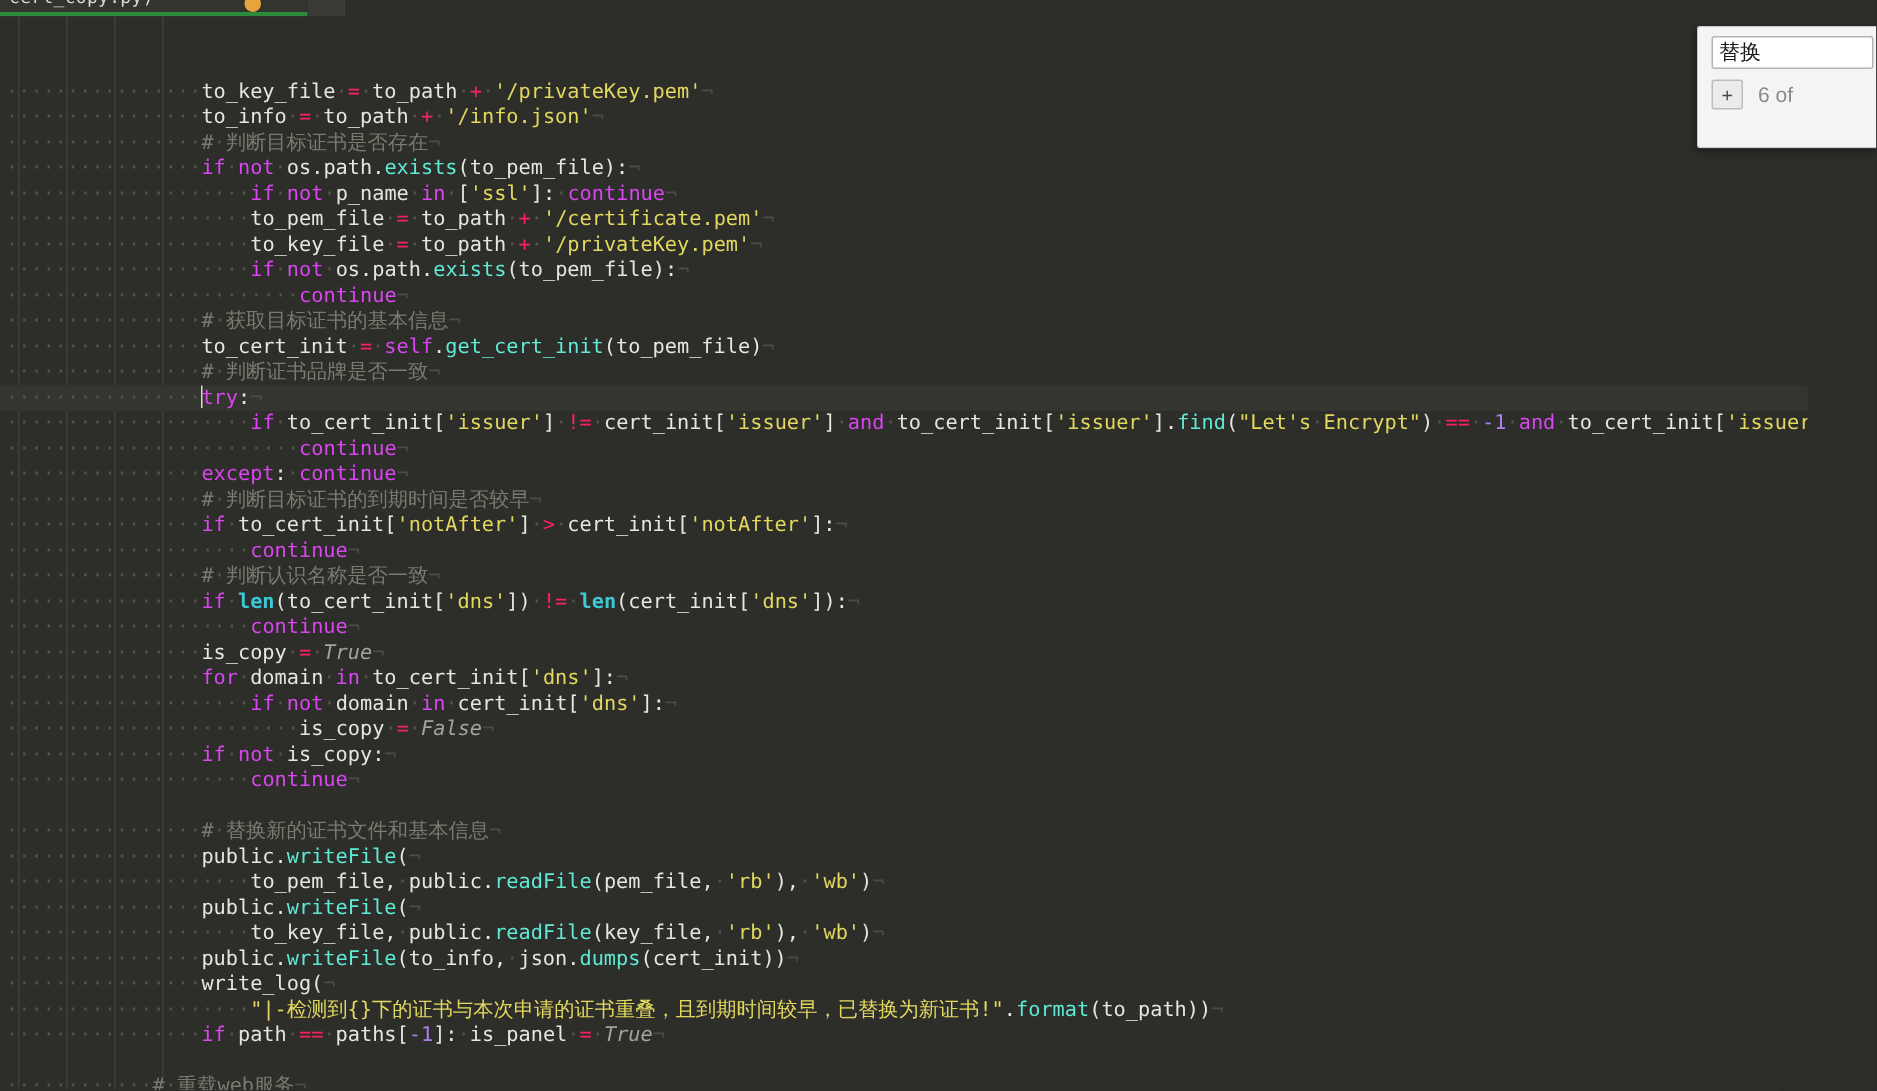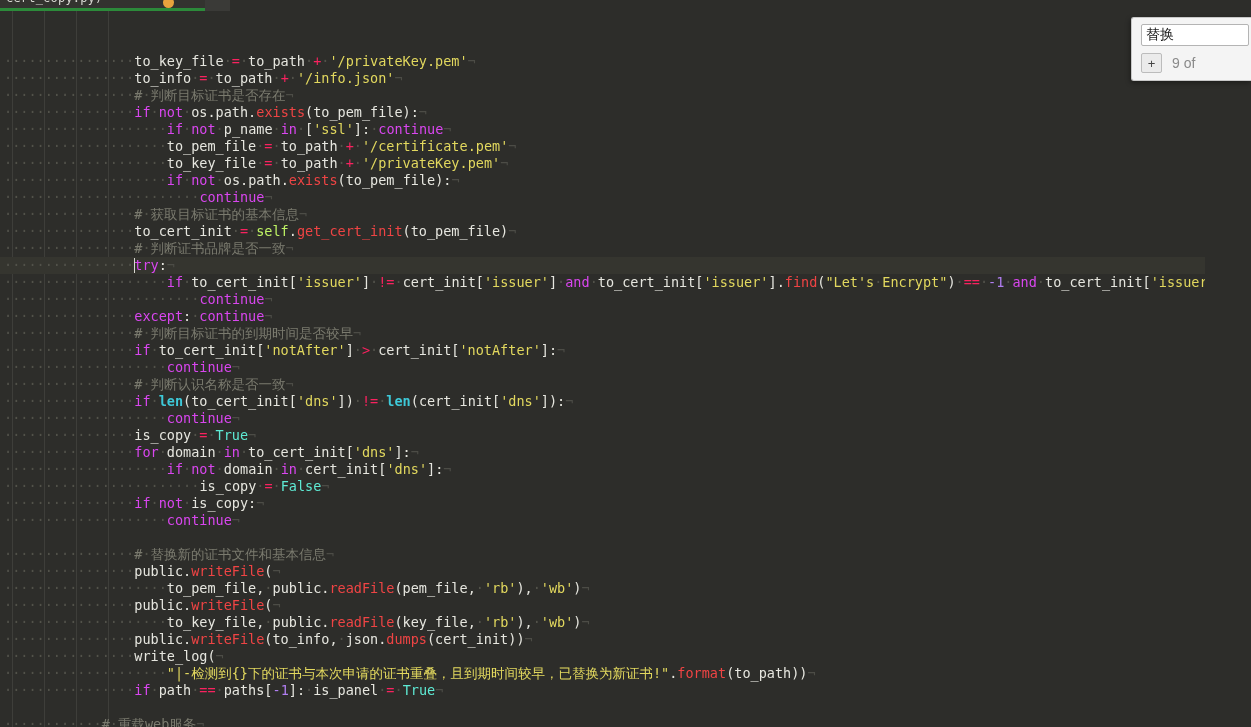--- a/index.html
+++ b/index.html
@@ -69,21 +69,21 @@
   .findbar {
     position: absolute;
     right: 0;
     top: 17px;
     background: #f4f4f4;
     border: 1px solid #c8c8c8;
     border-right: none;
     border-top-left-radius: 3px;
     border-bottom-left-radius: 3px;
     box-shadow: -1px 2px 5px rgba(0,0,0,0.35);
-    padding: 6px 0 7px 9px;
+    padding: 6px 0 25px 9px;
     width: 120px;
     box-sizing: border-box;
     font-family: "Liberation Sans", sans-serif;
   }
   .find-input {
     width: 108px;
     height: 22px;
     box-sizing: border-box;
     background: #ffffff;
     border: 1px solid #b4b4b4;
@@ -161,28 +161,28 @@
     background: #35352f;
   }
   .ln.clipped-top {
     height: 17px;
     overflow: hidden;
   }
 
   
   .t-plain  { color: #e6e6df; }
   .t-kw     { color: #d946ef; }
-  .t-fn     { color: #ef4444; }
+  .t-fn     { color: #5eead4; }
   .t-str    { color: #e2d85e; }          
   .t-num    { color: #b07ef0; }          
-  .t-const  { color: #5eead4; }
+  .t-const  { color: #a3a3a3; font-style: italic; }
   .t-op     { color: #f9225f; }          
   .t-comment{ color: #7a7a6e; }
   .t-builtin{ color: #3ec9d8; font-weight: bold; }
-  .t-self   { color: #bef264; }
+  .t-self   { color: #d946ef; }
   .t-eol    { color: #4c4c46; }          
   .t-ws     { color: #52524a; }          
   .t-punct  { color: #e6e6df; }
 
   .cursor {
     display: inline-block;
     width: 1px;
     height: 15px;
     background: #d9d9d2;
     vertical-align: -3px;
@@ -211,17 +211,17 @@
 
     <div class="code" id="code-root" style="top: -9px;">
       
     <div class="ln clipped-top"><span class="t-ws">·</span><span class="t-ws">·</span><span class="t-ws">·</span><span class="t-ws">·</span><span class="t-ws">·</span><span class="t-ws">·</span><span class="t-ws">·</span><span class="t-ws">·</span><span class="t-ws">·</span><span class="t-ws">·</span><span class="t-ws">·</span><span class="t-ws">·</span><span class="t-ws">·</span><span class="t-ws">·</span><span class="t-ws">·</span><span class="t-ws">·</span><span class="t-plain">to_key_file</span><span class="t-ws">·</span><span class="t-op">=</span><span class="t-ws">·</span><span class="t-plain">to_path</span><span class="t-ws">·</span><span class="t-op">+</span><span class="t-ws">·</span><span class="t-str">'/privateKey.pem'</span><span class="t-eol">¬</span></div><div class="ln"><span class="t-ws">·</span><span class="t-ws">·</span><span class="t-ws">·</span><span class="t-ws">·</span><span class="t-ws">·</span><span class="t-ws">·</span><span class="t-ws">·</span><span class="t-ws">·</span><span class="t-ws">·</span><span class="t-ws">·</span><span class="t-ws">·</span><span class="t-ws">·</span><span class="t-ws">·</span><span class="t-ws">·</span><span class="t-ws">·</span><span class="t-ws">·</span><span class="t-plain">to_info</span><span class="t-ws">·</span><span class="t-op">=</span><span class="t-ws">·</span><span class="t-plain">to_path</span><span class="t-ws">·</span><span class="t-op">+</span><span class="t-ws">·</span><span class="t-str">'/info.json'</span><span class="t-eol">¬</span></div><div class="ln"><span class="t-ws">·</span><span class="t-ws">·</span><span class="t-ws">·</span><span class="t-ws">·</span><span class="t-ws">·</span><span class="t-ws">·</span><span class="t-ws">·</span><span class="t-ws">·</span><span class="t-ws">·</span><span class="t-ws">·</span><span class="t-ws">·</span><span class="t-ws">·</span><span class="t-ws">·</span><span class="t-ws">·</span><span class="t-ws">·</span><span class="t-ws">·</span><span class="t-comment">#<span class="t-ws">·</span>判断目标证书是否存在</span><span class="t-eol">¬</span></div><div class="ln"><span class="t-ws">·</span><span class="t-ws">·</span><span class="t-ws">·</span><span class="t-ws">·</span><span class="t-ws">·</span><span class="t-ws">·</span><span class="t-ws">·</span><span class="t-ws">·</span><span class="t-ws">·</span><span class="t-ws">·</span><span class="t-ws">·</span><span class="t-ws">·</span><span class="t-ws">·</span><span class="t-ws">·</span><span class="t-ws">·</span><span class="t-ws">·</span><span class="t-kw">if</span><span class="t-ws">·</span><span class="t-kw">not</span><span class="t-ws">·</span><span class="t-plain">os</span><span class="t-punct">.</span><span class="t-plain">path</span><span class="t-punct">.</span><span class="t-fn">exists</span><span class="t-punct">(</span><span class="t-plain">to_pem_file</span><span class="t-punct">)</span><span class="t-punct">:</span><span class="t-eol">¬</span></div><div class="ln"><span class="t-ws">·</span><span class="t-ws">·</span><span class="t-ws">·</span><span class="t-ws">·</span><span class="t-ws">·</span><span class="t-ws">·</span><span class="t-ws">·</span><span class="t-ws">·</span><span class="t-ws">·</span><span class="t-ws">·</span><span class="t-ws">·</span><span class="t-ws">·</span><span class="t-ws">·</span><span class="t-ws">·</span><span class="t-ws">·</span><span class="t-ws">·</span><span class="t-ws">·</span><span class="t-ws">·</span><span class="t-ws">·</span><span class="t-ws">·</span><span class="t-kw">if</span><span class="t-ws">·</span><span class="t-kw">not</span><span class="t-ws">·</span><span class="t-plain">p_name</span><span class="t-ws">·</span><span class="t-kw">in</span><span class="t-ws">·</span><span class="t-punct">[</span><span class="t-str">'ssl'</span><span class="t-punct">]</span><span class="t-punct">:</span><span class="t-ws">·</span><span class="t-kw">continue</span><span class="t-eol">¬</span></div><div class="ln"><span class="t-ws">·</span><span class="t-ws">·</span><span class="t-ws">·</span><span class="t-ws">·</span><span class="t-ws">·</span><span class="t-ws">·</span><span class="t-ws">·</span><span class="t-ws">·</span><span class="t-ws">·</span><span class="t-ws">·</span><span class="t-ws">·</span><span class="t-ws">·</span><span class="t-ws">·</span><span class="t-ws">·</span><span class="t-ws">·</span><span class="t-ws">·</span><span class="t-ws">·</span><span class="t-ws">·</span><span class="t-ws">·</span><span class="t-ws">·</span><span class="t-plain">to_pem_file</span><span class="t-ws">·</span><span class="t-op">=</span><span class="t-ws">·</span><span class="t-plain">to_path</span><span class="t-ws">·</span><span class="t-op">+</span><span class="t-ws">·</span><span class="t-str">'/certificate.pem'</span><span class="t-eol">¬</span></div><div class="ln"><span class="t-ws">·</span><span class="t-ws">·</span><span class="t-ws">·</span><span class="t-ws">·</span><span class="t-ws">·</span><span class="t-ws">·</span><span class="t-ws">·</span><span class="t-ws">·</span><span class="t-ws">·</span><span class="t-ws">·</span><span class="t-ws">·</span><span class="t-ws">·</span><span class="t-ws">·</span><span class="t-ws">·</span><span class="t-ws">·</span><span class="t-ws">·</span><span class="t-ws">·</span><span class="t-ws">·</span><span class="t-ws">·</span><span class="t-ws">·</span><span class="t-plain">to_key_file</span><span class="t-ws">·</span><span class="t-op">=</span><span class="t-ws">·</span><span class="t-plain">to_path</span><span class="t-ws">·</span><span class="t-op">+</span><span class="t-ws">·</span><span class="t-str">'/privateKey.pem'</span><span class="t-eol">¬</span></div><div class="ln"><span class="t-ws">·</span><span class="t-ws">·</span><span class="t-ws">·</span><span class="t-ws">·</span><span class="t-ws">·</span><span class="t-ws">·</span><span class="t-ws">·</span><span class="t-ws">·</span><span class="t-ws">·</span><span class="t-ws">·</span><span class="t-ws">·</span><span class="t-ws">·</span><span class="t-ws">·</span><span class="t-ws">·</span><span class="t-ws">·</span><span class="t-ws">·</span><span class="t-ws">·</span><span class="t-ws">·</span><span class="t-ws">·</span><span class="t-ws">·</span><span class="t-kw">if</span><span class="t-ws">·</span><span class="t-kw">not</span><span class="t-ws">·</span><span class="t-plain">os</span><span class="t-punct">.</span><span class="t-plain">path</span><span class="t-punct">.</span><span class="t-fn">exists</span><span class="t-punct">(</span><span class="t-plain">to_pem_file</span><span class="t-punct">)</span><span class="t-punct">:</span><span class="t-eol">¬</span></div><div class="ln"><span class="t-ws">·</span><span class="t-ws">·</span><span class="t-ws">·</span><span class="t-ws">·</span><span class="t-ws">·</span><span class="t-ws">·</span><span class="t-ws">·</span><span class="t-ws">·</span><span class="t-ws">·</span><span class="t-ws">·</span><span class="t-ws">·</span><span class="t-ws">·</span><span class="t-ws">·</span><span class="t-ws">·</span><span class="t-ws">·</span><span class="t-ws">·</span><span class="t-ws">·</span><span class="t-ws">·</span><span class="t-ws">·</span><span class="t-ws">·</span><span class="t-ws">·</span><span class="t-ws">·</span><span class="t-ws">·</span><span class="t-ws">·</span><span class="t-kw">continue</span><span class="t-eol">¬</span></div><div class="ln"><span class="t-ws">·</span><span class="t-ws">·</span><span class="t-ws">·</span><span class="t-ws">·</span><span class="t-ws">·</span><span class="t-ws">·</span><span class="t-ws">·</span><span class="t-ws">·</span><span class="t-ws">·</span><span class="t-ws">·</span><span class="t-ws">·</span><span class="t-ws">·</span><span class="t-ws">·</span><span class="t-ws">·</span><span class="t-ws">·</span><span class="t-ws">·</span><span class="t-comment">#<span class="t-ws">·</span>获取目标证书的基本信息</span><span class="t-eol">¬</span></div><div class="ln"><span class="t-ws">·</span><span class="t-ws">·</span><span class="t-ws">·</span><span class="t-ws">·</span><span class="t-ws">·</span><span class="t-ws">·</span><span class="t-ws">·</span><span class="t-ws">·</span><span class="t-ws">·</span><span class="t-ws">·</span><span class="t-ws">·</span><span class="t-ws">·</span><span class="t-ws">·</span><span class="t-ws">·</span><span class="t-ws">·</span><span class="t-ws">·</span><span class="t-plain">to_cert_init</span><span class="t-ws">·</span><span class="t-op">=</span><span class="t-ws">·</span><span class="t-self">self</span><span class="t-punct">.</span><span class="t-fn">get_cert_init</span><span class="t-punct">(</span><span class="t-plain">to_pem_file</span><span class="t-punct">)</span><span class="t-eol">¬</span></div><div class="ln"><span class="t-ws">·</span><span class="t-ws">·</span><span class="t-ws">·</span><span class="t-ws">·</span><span class="t-ws">·</span><span class="t-ws">·</span><span class="t-ws">·</span><span class="t-ws">·</span><span class="t-ws">·</span><span class="t-ws">·</span><span class="t-ws">·</span><span class="t-ws">·</span><span class="t-ws">·</span><span class="t-ws">·</span><span class="t-ws">·</span><span class="t-ws">·</span><span class="t-comment">#<span class="t-ws">·</span>判断证书品牌是否一致</span><span class="t-eol">¬</span></div><div class="ln hl"><span class="t-ws">·</span><span class="t-ws">·</span><span class="t-ws">·</span><span class="t-ws">·</span><span class="t-ws">·</span><span class="t-ws">·</span><span class="t-ws">·</span><span class="t-ws">·</span><span class="t-ws">·</span><span class="t-ws">·</span><span class="t-ws">·</span><span class="t-ws">·</span><span class="t-ws">·</span><span class="t-ws">·</span><span class="t-ws">·</span><span class="t-ws">·</span><span class="cursor"></span><span class="t-kw">try</span><span class="t-punct">:</span><span class="t-eol">¬</span></div><div class="ln"><span class="t-ws">·</span><span class="t-ws">·</span><span class="t-ws">·</span><span class="t-ws">·</span><span class="t-ws">·</span><span class="t-ws">·</span><span class="t-ws">·</span><span class="t-ws">·</span><span class="t-ws">·</span><span class="t-ws">·</span><span class="t-ws">·</span><span class="t-ws">·</span><span class="t-ws">·</span><span class="t-ws">·</span><span class="t-ws">·</span><span class="t-ws">·</span><span class="t-ws">·</span><span class="t-ws">·</span><span class="t-ws">·</span><span class="t-ws">·</span><span class="t-kw">if</span><span class="t-ws">·</span><span class="t-plain">to_cert_init</span><span class="t-punct">[</span><span class="t-str">'issuer'</span><span class="t-punct">]</span><span class="t-ws">·</span><span class="t-op">!=</span><span class="t-ws">·</span><span class="t-plain">cert_init</span><span class="t-punct">[</span><span class="t-str">'issuer'</span><span class="t-punct">]</span><span class="t-ws">·</span><span class="t-kw">and</span><span class="t-ws">·</span><span class="t-plain">to_cert_init</span><span class="t-punct">[</span><span class="t-str">'issuer'</span><span class="t-punct">]</span><span class="t-punct">.</span><span class="t-fn">find</span><span class="t-punct">(</span><span class="t-str">"Let's<span class="t-ws">·</span>Encrypt"</span><span class="t-punct">)</span><span class="t-ws">·</span><span class="t-op">==</span><span class="t-ws">·</span><span class="t-num">-1</span><span class="t-ws">·</span><span class="t-kw">and</span><span class="t-ws">·</span><span class="t-plain">to_cert_init</span><span class="t-punct">[</span><span class="t-str">'issuer'</span><span class="t-punct">]</span><span class="t-ws">·</span><span class="t-op">!=</span><span class="t-ws">·</span></div><div class="ln"><span class="t-ws">·</span><span class="t-ws">·</span><span class="t-ws">·</span><span class="t-ws">·</span><span class="t-ws">·</span><span class="t-ws">·</span><span class="t-ws">·</span><span class="t-ws">·</span><span class="t-ws">·</span><span class="t-ws">·</span><span class="t-ws">·</span><span class="t-ws">·</span><span class="t-ws">·</span><span class="t-ws">·</span><span class="t-ws">·</span><span class="t-ws">·</span><span class="t-ws">·</span><span class="t-ws">·</span><span class="t-ws">·</span><span class="t-ws">·</span><span class="t-ws">·</span><span class="t-ws">·</span><span class="t-ws">·</span><span class="t-ws">·</span><span class="t-kw">continue</span><span class="t-eol">¬</span></div><div class="ln"><span class="t-ws">·</span><span class="t-ws">·</span><span class="t-ws">·</span><span class="t-ws">·</span><span class="t-ws">·</span><span class="t-ws">·</span><span class="t-ws">·</span><span class="t-ws">·</span><span class="t-ws">·</span><span class="t-ws">·</span><span class="t-ws">·</span><span class="t-ws">·</span><span class="t-ws">·</span><span class="t-ws">·</span><span class="t-ws">·</span><span class="t-ws">·</span><span class="t-kw">except</span><span class="t-punct">:</span><span class="t-ws">·</span><span class="t-kw">continue</span><span class="t-eol">¬</span></div><div class="ln"><span class="t-ws">·</span><span class="t-ws">·</span><span class="t-ws">·</span><span class="t-ws">·</span><span class="t-ws">·</span><span class="t-ws">·</span><span class="t-ws">·</span><span class="t-ws">·</span><span class="t-ws">·</span><span class="t-ws">·</span><span class="t-ws">·</span><span class="t-ws">·</span><span class="t-ws">·</span><span class="t-ws">·</span><span class="t-ws">·</span><span class="t-ws">·</span><span class="t-comment">#<span class="t-ws">·</span>判断目标证书的到期时间是否较早</span><span class="t-eol">¬</span></div><div class="ln"><span class="t-ws">·</span><span class="t-ws">·</span><span class="t-ws">·</span><span class="t-ws">·</span><span class="t-ws">·</span><span class="t-ws">·</span><span class="t-ws">·</span><span class="t-ws">·</span><span class="t-ws">·</span><span class="t-ws">·</span><span class="t-ws">·</span><span class="t-ws">·</span><span class="t-ws">·</span><span class="t-ws">·</span><span class="t-ws">·</span><span class="t-ws">·</span><span class="t-kw">if</span><span class="t-ws">·</span><span class="t-plain">to_cert_init</span><span class="t-punct">[</span><span class="t-str">'notAfter'</span><span class="t-punct">]</span><span class="t-ws">·</span><span class="t-op">&gt;</span><span class="t-ws">·</span><span class="t-plain">cert_init</span><span class="t-punct">[</span><span class="t-str">'notAfter'</span><span class="t-punct">]</span><span class="t-punct">:</span><span class="t-eol">¬</span></div><div class="ln"><span class="t-ws">·</span><span class="t-ws">·</span><span class="t-ws">·</span><span class="t-ws">·</span><span class="t-ws">·</span><span class="t-ws">·</span><span class="t-ws">·</span><span class="t-ws">·</span><span class="t-ws">·</span><span class="t-ws">·</span><span class="t-ws">·</span><span class="t-ws">·</span><span class="t-ws">·</span><span class="t-ws">·</span><span class="t-ws">·</span><span class="t-ws">·</span><span class="t-ws">·</span><span class="t-ws">·</span><span class="t-ws">·</span><span class="t-ws">·</span><span class="t-kw">continue</span><span class="t-eol">¬</span></div><div class="ln"><span class="t-ws">·</span><span class="t-ws">·</span><span class="t-ws">·</span><span class="t-ws">·</span><span class="t-ws">·</span><span class="t-ws">·</span><span class="t-ws">·</span><span class="t-ws">·</span><span class="t-ws">·</span><span class="t-ws">·</span><span class="t-ws">·</span><span class="t-ws">·</span><span class="t-ws">·</span><span class="t-ws">·</span><span class="t-ws">·</span><span class="t-ws">·</span><span class="t-comment">#<span class="t-ws">·</span>判断认识名称是否一致</span><span class="t-eol">¬</span></div><div class="ln"><span class="t-ws">·</span><span class="t-ws">·</span><span class="t-ws">·</span><span class="t-ws">·</span><span class="t-ws">·</span><span class="t-ws">·</span><span class="t-ws">·</span><span class="t-ws">·</span><span class="t-ws">·</span><span class="t-ws">·</span><span class="t-ws">·</span><span class="t-ws">·</span><span class="t-ws">·</span><span class="t-ws">·</span><span class="t-ws">·</span><span class="t-ws">·</span><span class="t-kw">if</span><span class="t-ws">·</span><span class="t-builtin">len</span><span class="t-punct">(</span><span class="t-plain">to_cert_init</span><span class="t-punct">[</span><span class="t-str">'dns'</span><span class="t-punct">]</span><span class="t-punct">)</span><span class="t-ws">·</span><span class="t-op">!=</span><span class="t-ws">·</span><span class="t-builtin">len</span><span class="t-punct">(</span><span class="t-plain">cert_init</span><span class="t-punct">[</span><span class="t-str">'dns'</span><span class="t-punct">]</span><span class="t-punct">)</span><span class="t-punct">:</span><span class="t-eol">¬</span></div><div class="ln"><span class="t-ws">·</span><span class="t-ws">·</span><span class="t-ws">·</span><span class="t-ws">·</span><span class="t-ws">·</span><span class="t-ws">·</span><span class="t-ws">·</span><span class="t-ws">·</span><span class="t-ws">·</span><span class="t-ws">·</span><span class="t-ws">·</span><span class="t-ws">·</span><span class="t-ws">·</span><span class="t-ws">·</span><span class="t-ws">·</span><span class="t-ws">·</span><span class="t-ws">·</span><span class="t-ws">·</span><span class="t-ws">·</span><span class="t-ws">·</span><span class="t-kw">continue</span><span class="t-eol">¬</span></div><div class="ln"><span class="t-ws">·</span><span class="t-ws">·</span><span class="t-ws">·</span><span class="t-ws">·</span><span class="t-ws">·</span><span class="t-ws">·</span><span class="t-ws">·</span><span class="t-ws">·</span><span class="t-ws">·</span><span class="t-ws">·</span><span class="t-ws">·</span><span class="t-ws">·</span><span class="t-ws">·</span><span class="t-ws">·</span><span class="t-ws">·</span><span class="t-ws">·</span><span class="t-plain">is_copy</span><span class="t-ws">·</span><span class="t-op">=</span><span class="t-ws">·</span><span class="t-const">True</span><span class="t-eol">¬</span></div><div class="ln"><span class="t-ws">·</span><span class="t-ws">·</span><span class="t-ws">·</span><span class="t-ws">·</span><span class="t-ws">·</span><span class="t-ws">·</span><span class="t-ws">·</span><span class="t-ws">·</span><span class="t-ws">·</span><span class="t-ws">·</span><span class="t-ws">·</span><span class="t-ws">·</span><span class="t-ws">·</span><span class="t-ws">·</span><span class="t-ws">·</span><span class="t-ws">·</span><span class="t-kw">for</span><span class="t-ws">·</span><span class="t-plain">domain</span><span class="t-ws">·</span><span class="t-kw">in</span><span class="t-ws">·</span><span class="t-plain">to_cert_init</span><span class="t-punct">[</span><span class="t-str">'dns'</span><span class="t-punct">]</span><span class="t-punct">:</span><span class="t-eol">¬</span></div><div class="ln"><span class="t-ws">·</span><span class="t-ws">·</span><span class="t-ws">·</span><span class="t-ws">·</span><span class="t-ws">·</span><span class="t-ws">·</span><span class="t-ws">·</span><span class="t-ws">·</span><span class="t-ws">·</span><span class="t-ws">·</span><span class="t-ws">·</span><span class="t-ws">·</span><span class="t-ws">·</span><span class="t-ws">·</span><span class="t-ws">·</span><span class="t-ws">·</span><span class="t-ws">·</span><span class="t-ws">·</span><span class="t-ws">·</span><span class="t-ws">·</span><span class="t-kw">if</span><span class="t-ws">·</span><span class="t-kw">not</span><span class="t-ws">·</span><span class="t-plain">domain</span><span class="t-ws">·</span><span class="t-kw">in</span><span class="t-ws">·</span><span class="t-plain">cert_init</span><span class="t-punct">[</span><span class="t-str">'dns'</span><span class="t-punct">]</span><span class="t-punct">:</span><span class="t-eol">¬</span></div><div class="ln"><span class="t-ws">·</span><span class="t-ws">·</span><span class="t-ws">·</span><span class="t-ws">·</span><span class="t-ws">·</span><span class="t-ws">·</span><span class="t-ws">·</span><span class="t-ws">·</span><span class="t-ws">·</span><span class="t-ws">·</span><span class="t-ws">·</span><span class="t-ws">·</span><span class="t-ws">·</span><span class="t-ws">·</span><span class="t-ws">·</span><span class="t-ws">·</span><span class="t-ws">·</span><span class="t-ws">·</span><span class="t-ws">·</span><span class="t-ws">·</span><span class="t-ws">·</span><span class="t-ws">·</span><span class="t-ws">·</span><span class="t-ws">·</span><span class="t-plain">is_copy</span><span class="t-ws">·</span><span class="t-op">=</span><span class="t-ws">·</span><span class="t-const">False</span><span class="t-eol">¬</span></div><div class="ln"><span class="t-ws">·</span><span class="t-ws">·</span><span class="t-ws">·</span><span class="t-ws">·</span><span class="t-ws">·</span><span class="t-ws">·</span><span class="t-ws">·</span><span class="t-ws">·</span><span class="t-ws">·</span><span class="t-ws">·</span><span class="t-ws">·</span><span class="t-ws">·</span><span class="t-ws">·</span><span class="t-ws">·</span><span class="t-ws">·</span><span class="t-ws">·</span><span class="t-kw">if</span><span class="t-ws">·</span><span class="t-kw">not</span><span class="t-ws">·</span><span class="t-plain">is_copy</span><span class="t-punct">:</span><span class="t-eol">¬</span></div><div class="ln"><span class="t-ws">·</span><span class="t-ws">·</span><span class="t-ws">·</span><span class="t-ws">·</span><span class="t-ws">·</span><span class="t-ws">·</span><span class="t-ws">·</span><span class="t-ws">·</span><span class="t-ws">·</span><span class="t-ws">·</span><span class="t-ws">·</span><span class="t-ws">·</span><span class="t-ws">·</span><span class="t-ws">·</span><span class="t-ws">·</span><span class="t-ws">·</span><span class="t-ws">·</span><span class="t-ws">·</span><span class="t-ws">·</span><span class="t-ws">·</span><span class="t-kw">continue</span><span class="t-eol">¬</span></div><div class="ln"></div><div class="ln"><span class="t-ws">·</span><span class="t-ws">·</span><span class="t-ws">·</span><span class="t-ws">·</span><span class="t-ws">·</span><span class="t-ws">·</span><span class="t-ws">·</span><span class="t-ws">·</span><span class="t-ws">·</span><span class="t-ws">·</span><span class="t-ws">·</span><span class="t-ws">·</span><span class="t-ws">·</span><span class="t-ws">·</span><span class="t-ws">·</span><span class="t-ws">·</span><span class="t-comment">#<span class="t-ws">·</span>替换新的证书文件和基本信息</span><span class="t-eol">¬</span></div><div class="ln"><span class="t-ws">·</span><span class="t-ws">·</span><span class="t-ws">·</span><span class="t-ws">·</span><span class="t-ws">·</span><span class="t-ws">·</span><span class="t-ws">·</span><span class="t-ws">·</span><span class="t-ws">·</span><span class="t-ws">·</span><span class="t-ws">·</span><span class="t-ws">·</span><span class="t-ws">·</span><span class="t-ws">·</span><span class="t-ws">·</span><span class="t-ws">·</span><span class="t-plain">public</span><span class="t-punct">.</span><span class="t-fn">writeFile</span><span class="t-punct">(</span><span class="t-eol">¬</span></div><div class="ln"><span class="t-ws">·</span><span class="t-ws">·</span><span class="t-ws">·</span><span class="t-ws">·</span><span class="t-ws">·</span><span class="t-ws">·</span><span class="t-ws">·</span><span class="t-ws">·</span><span class="t-ws">·</span><span class="t-ws">·</span><span class="t-ws">·</span><span class="t-ws">·</span><span class="t-ws">·</span><span class="t-ws">·</span><span class="t-ws">·</span><span class="t-ws">·</span><span class="t-ws">·</span><span class="t-ws">·</span><span class="t-ws">·</span><span class="t-ws">·</span><span class="t-plain">to_pem_file</span><span class="t-punct">,</span><span class="t-ws">·</span><span class="t-plain">public</span><span class="t-punct">.</span><span class="t-fn">readFile</span><span class="t-punct">(</span><span class="t-plain">pem_file</span><span class="t-punct">,</span><span class="t-ws">·</span><span class="t-str">'rb'</span><span class="t-punct">)</span><span class="t-punct">,</span><span class="t-ws">·</span><span class="t-str">'wb'</span><span class="t-punct">)</span><span class="t-eol">¬</span></div><div class="ln"><span class="t-ws">·</span><span class="t-ws">·</span><span class="t-ws">·</span><span class="t-ws">·</span><span class="t-ws">·</span><span class="t-ws">·</span><span class="t-ws">·</span><span class="t-ws">·</span><span class="t-ws">·</span><span class="t-ws">·</span><span class="t-ws">·</span><span class="t-ws">·</span><span class="t-ws">·</span><span class="t-ws">·</span><span class="t-ws">·</span><span class="t-ws">·</span><span class="t-plain">public</span><span class="t-punct">.</span><span class="t-fn">writeFile</span><span class="t-punct">(</span><span class="t-eol">¬</span></div><div class="ln"><span class="t-ws">·</span><span class="t-ws">·</span><span class="t-ws">·</span><span class="t-ws">·</span><span class="t-ws">·</span><span class="t-ws">·</span><span class="t-ws">·</span><span class="t-ws">·</span><span class="t-ws">·</span><span class="t-ws">·</span><span class="t-ws">·</span><span class="t-ws">·</span><span class="t-ws">·</span><span class="t-ws">·</span><span class="t-ws">·</span><span class="t-ws">·</span><span class="t-ws">·</span><span class="t-ws">·</span><span class="t-ws">·</span><span class="t-ws">·</span><span class="t-plain">to_key_file</span><span class="t-punct">,</span><span class="t-ws">·</span><span class="t-plain">public</span><span class="t-punct">.</span><span class="t-fn">readFile</span><span class="t-punct">(</span><span class="t-plain">key_file</span><span class="t-punct">,</span><span class="t-ws">·</span><span class="t-str">'rb'</span><span class="t-punct">)</span><span class="t-punct">,</span><span class="t-ws">·</span><span class="t-str">'wb'</span><span class="t-punct">)</span><span class="t-eol">¬</span></div><div class="ln"><span class="t-ws">·</span><span class="t-ws">·</span><span class="t-ws">·</span><span class="t-ws">·</span><span class="t-ws">·</span><span class="t-ws">·</span><span class="t-ws">·</span><span class="t-ws">·</span><span class="t-ws">·</span><span class="t-ws">·</span><span class="t-ws">·</span><span class="t-ws">·</span><span class="t-ws">·</span><span class="t-ws">·</span><span class="t-ws">·</span><span class="t-ws">·</span><span class="t-plain">public</span><span class="t-punct">.</span><span class="t-fn">writeFile</span><span class="t-punct">(</span><span class="t-plain">to_info</span><span class="t-punct">,</span><span class="t-ws">·</span><span class="t-plain">json</span><span class="t-punct">.</span><span class="t-fn">dumps</span><span class="t-punct">(</span><span class="t-plain">cert_init</span><span class="t-punct">)</span><span class="t-punct">)</span><span class="t-eol">¬</span></div><div class="ln"><span class="t-ws">·</span><span class="t-ws">·</span><span class="t-ws">·</span><span class="t-ws">·</span><span class="t-ws">·</span><span class="t-ws">·</span><span class="t-ws">·</span><span class="t-ws">·</span><span class="t-ws">·</span><span class="t-ws">·</span><span class="t-ws">·</span><span class="t-ws">·</span><span class="t-ws">·</span><span class="t-ws">·</span><span class="t-ws">·</span><span class="t-ws">·</span><span class="t-plain">write_log</span><span class="t-punct">(</span><span class="t-eol">¬</span></div><div class="ln"><span class="t-ws">·</span><span class="t-ws">·</span><span class="t-ws">·</span><span class="t-ws">·</span><span class="t-ws">·</span><span class="t-ws">·</span><span class="t-ws">·</span><span class="t-ws">·</span><span class="t-ws">·</span><span class="t-ws">·</span><span class="t-ws">·</span><span class="t-ws">·</span><span class="t-ws">·</span><span class="t-ws">·</span><span class="t-ws">·</span><span class="t-ws">·</span><span class="t-ws">·</span><span class="t-ws">·</span><span class="t-ws">·</span><span class="t-ws">·</span><span class="t-str">"|-检测到{}下的证书与本次申请的证书重叠，且到期时间较早，已替换为新证书!"</span><span class="t-punct">.</span><span class="t-fn">format</span><span class="t-punct">(</span><span class="t-plain">to_path</span><span class="t-punct">)</span><span class="t-punct">)</span><span class="t-eol">¬</span></div><div class="ln"><span class="t-ws">·</span><span class="t-ws">·</span><span class="t-ws">·</span><span class="t-ws">·</span><span class="t-ws">·</span><span class="t-ws">·</span><span class="t-ws">·</span><span class="t-ws">·</span><span class="t-ws">·</span><span class="t-ws">·</span><span class="t-ws">·</span><span class="t-ws">·</span><span class="t-ws">·</span><span class="t-ws">·</span><span class="t-ws">·</span><span class="t-ws">·</span><span class="t-kw">if</span><span class="t-ws">·</span><span class="t-plain">path</span><span class="t-ws">·</span><span class="t-op">==</span><span class="t-ws">·</span><span class="t-plain">paths</span><span class="t-punct">[</span><span class="t-num">-1</span><span class="t-punct">]</span><span class="t-punct">:</span><span class="t-ws">·</span><span class="t-plain">is_panel</span><span class="t-ws">·</span><span class="t-op">=</span><span class="t-ws">·</span><span class="t-const">True</span><span class="t-eol">¬</span></div><div class="ln"></div><div class="ln"><span class="t-ws">·</span><span class="t-ws">·</span><span class="t-ws">·</span><span class="t-ws">·</span><span class="t-ws">·</span><span class="t-ws">·</span><span class="t-ws">·</span><span class="t-ws">·</span><span class="t-ws">·</span><span class="t-ws">·</span><span class="t-ws">·</span><span class="t-ws">·</span><span class="t-comment">#<span class="t-ws">·</span>重载web服务</span><span class="t-eol">¬</span></div></div>
   </div>
 
   <div class="findbar">
     <input class="find-input" type="text" value="替换" style="">
     <div class="find-row2">
       <button class="find-btn">+</button>
-      <span class="find-count">9 of</span>
+      <span class="find-count">6 of</span>
     </div>
   </div>
 
 </div>
 
 </body></html>

